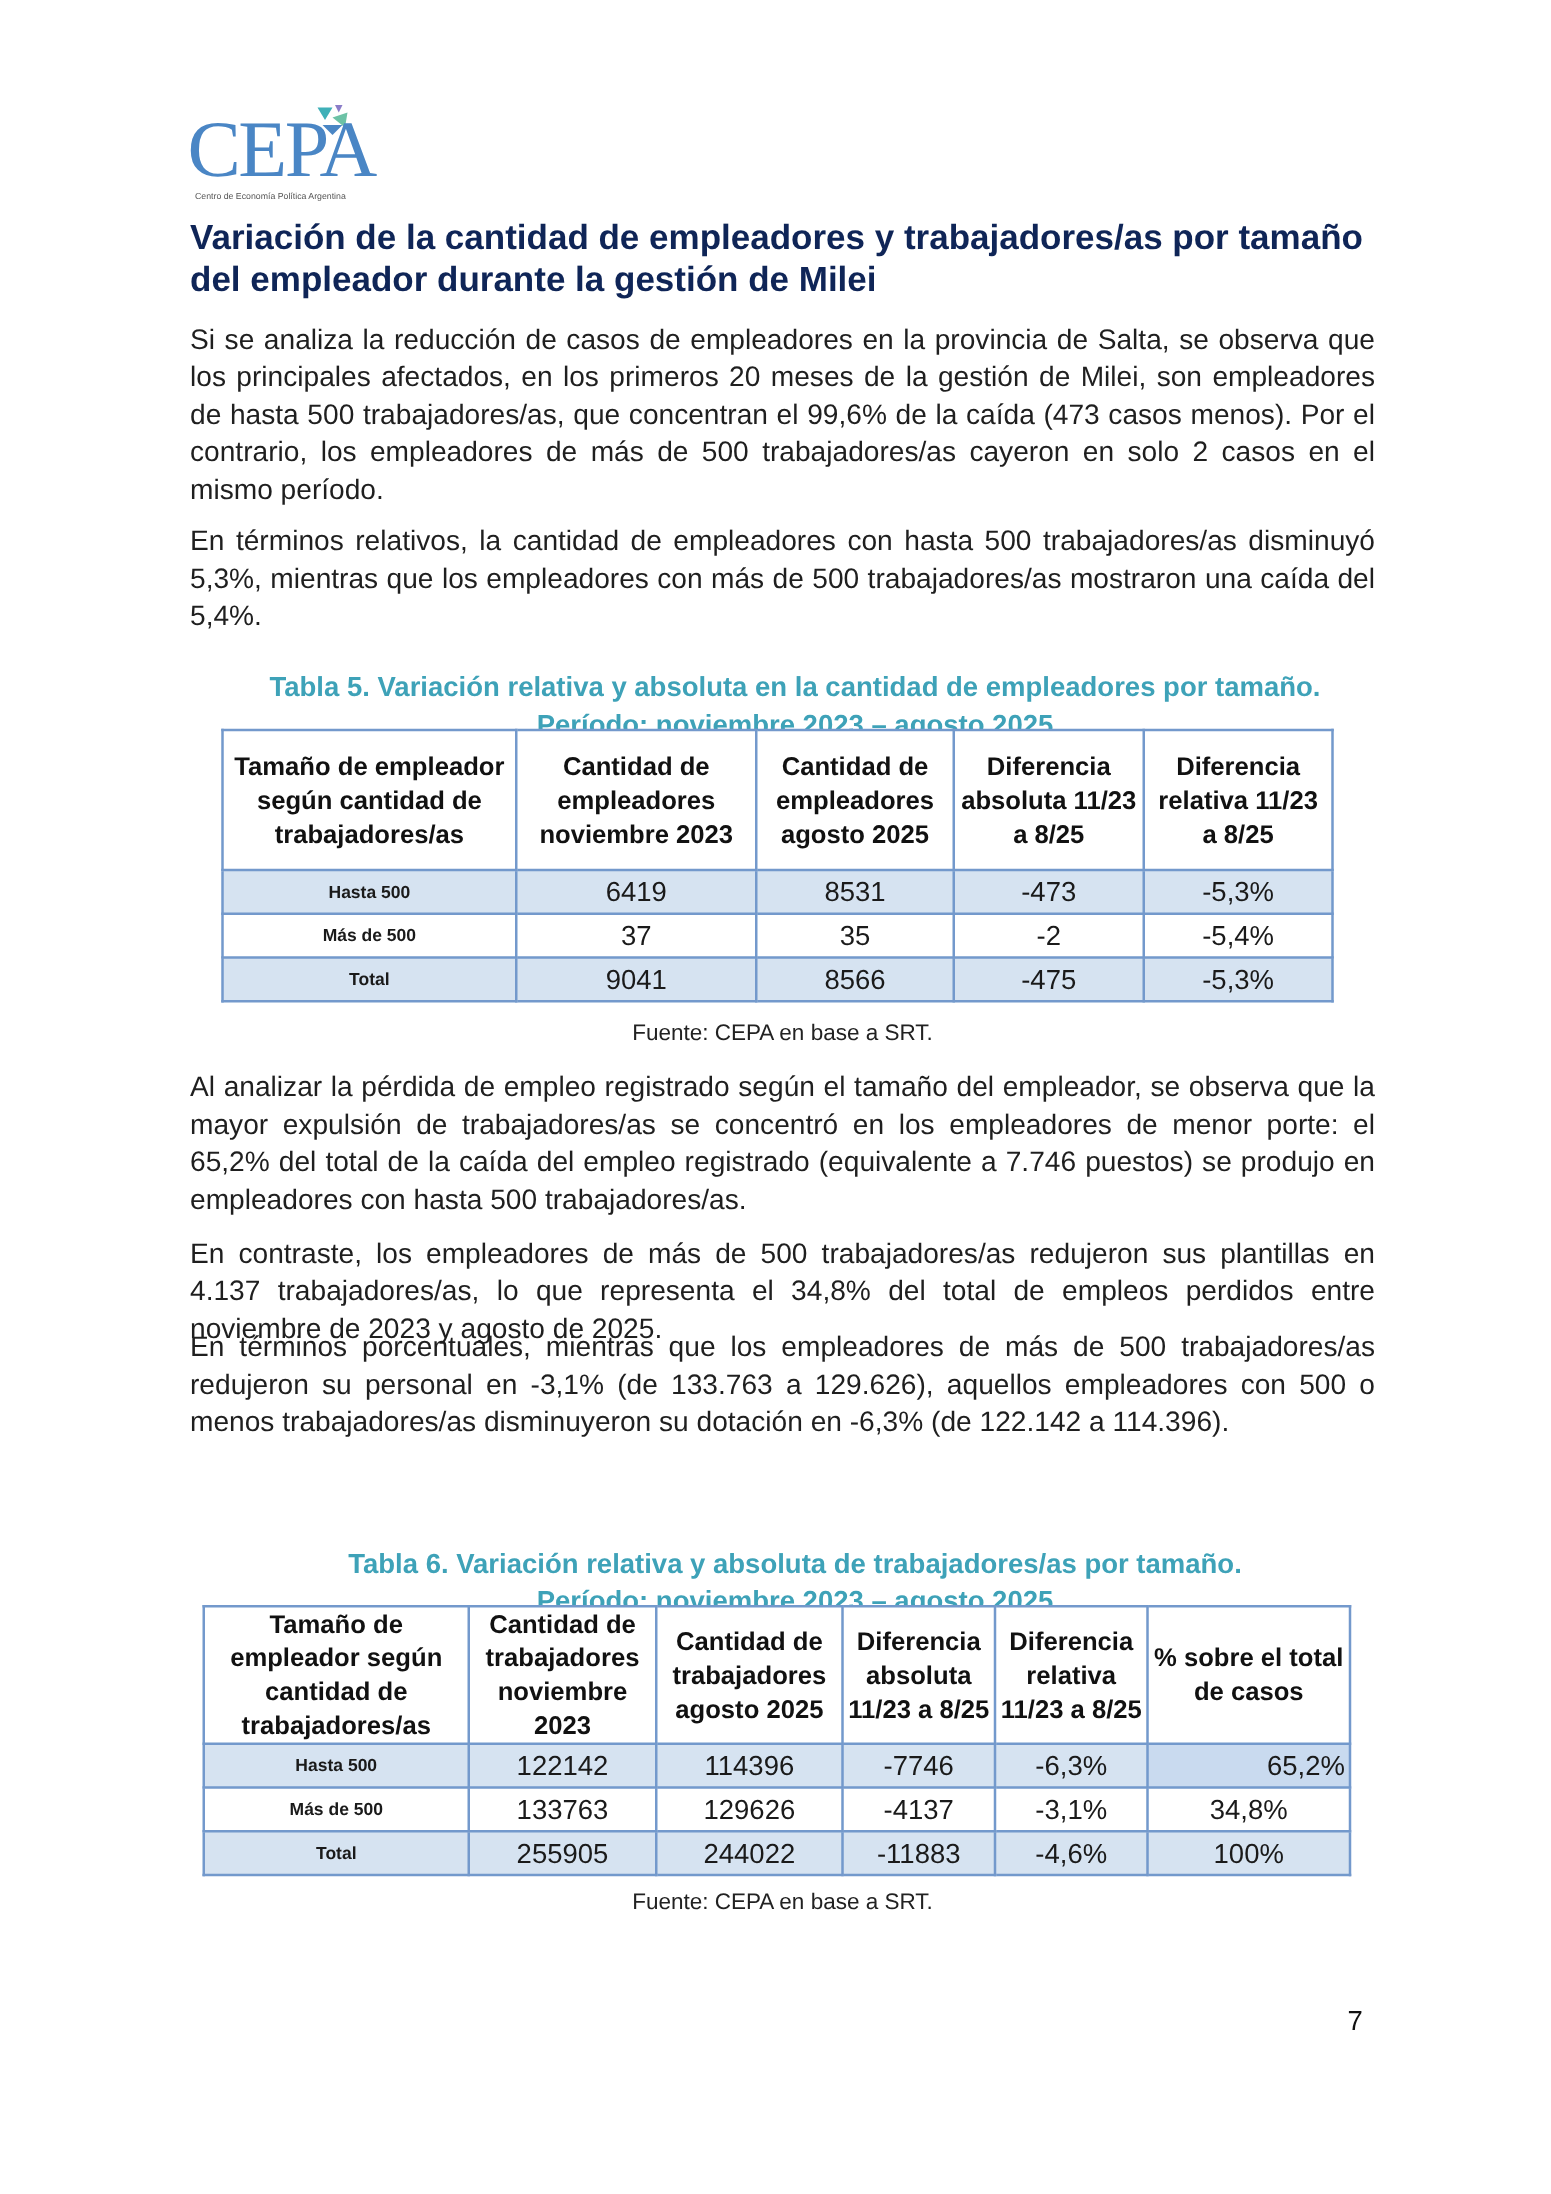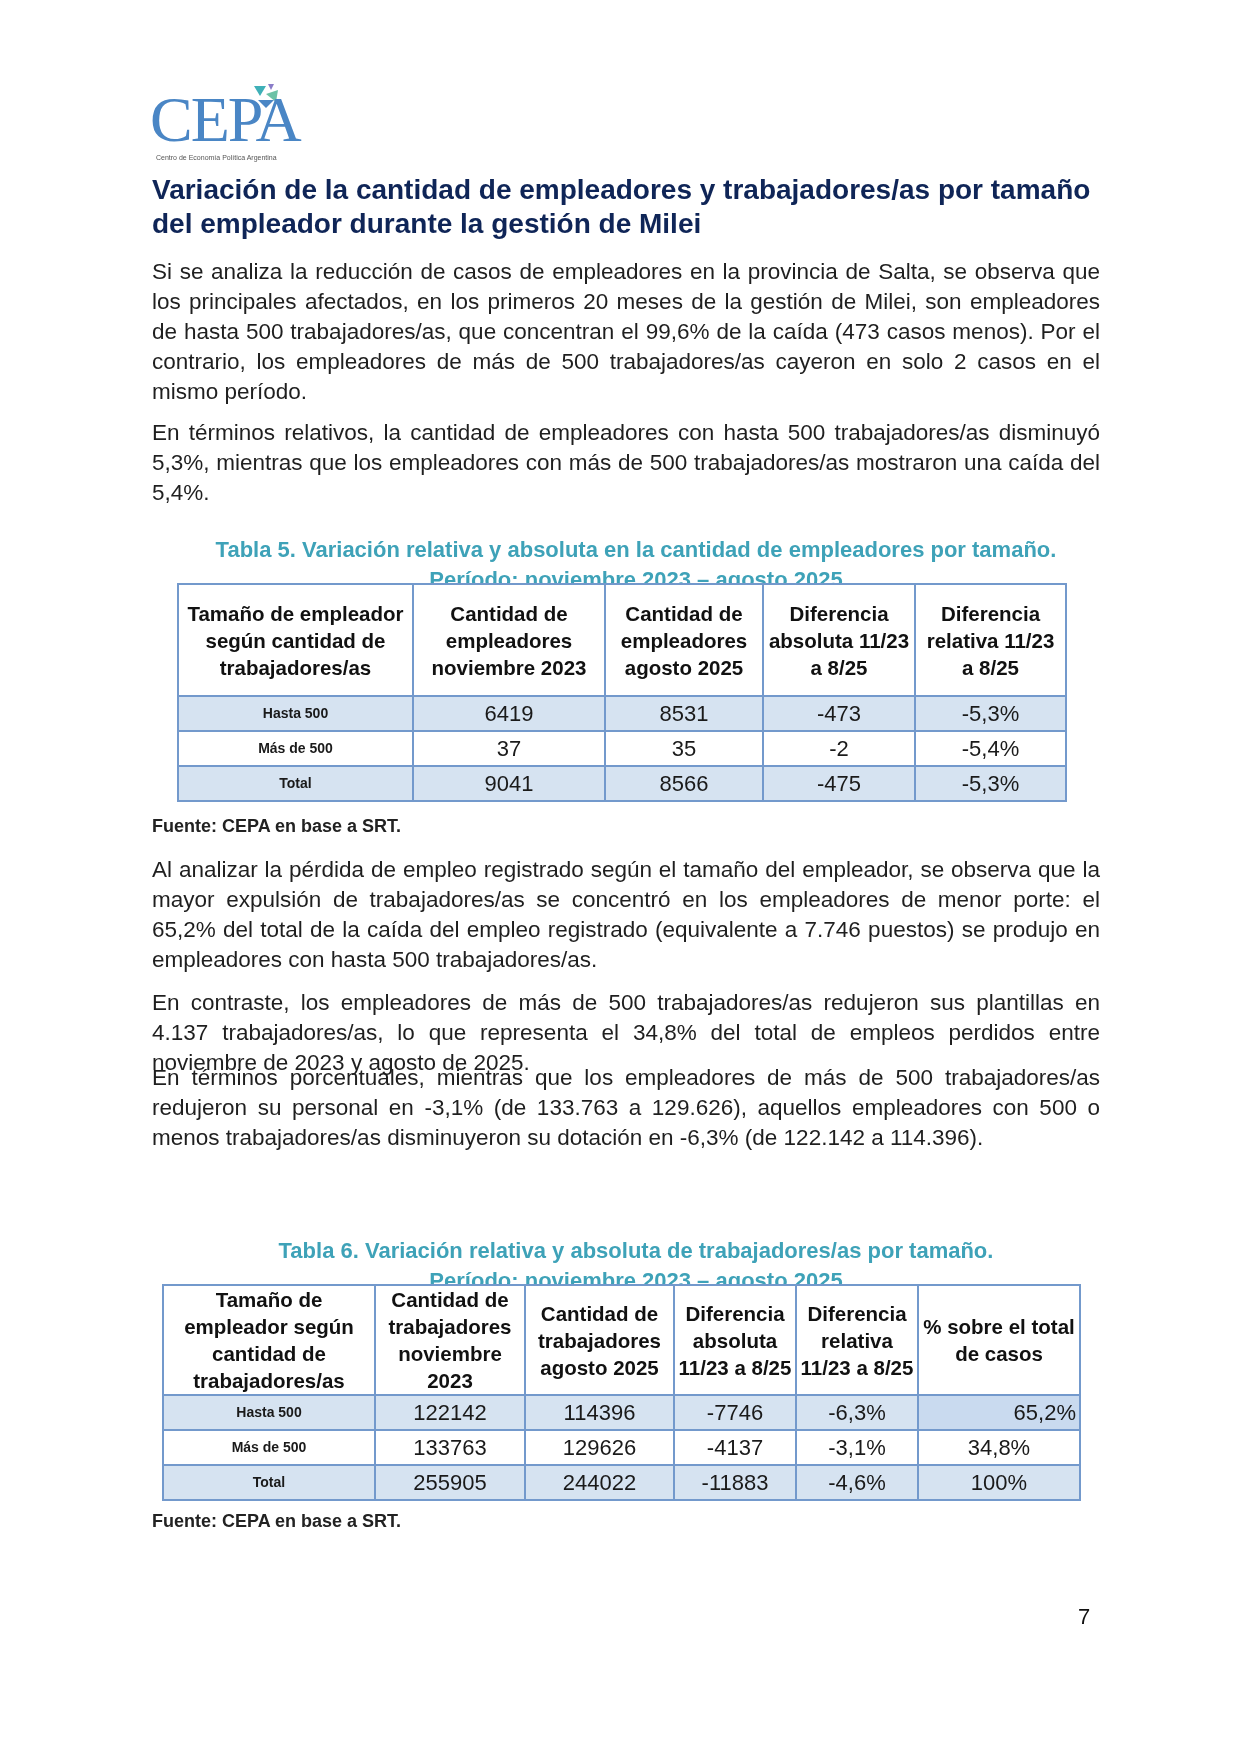--- a/index.html
+++ b/index.html
@@ -9,21 +9,21 @@
   .logo-word { position: absolute; left: 0; top: 2px; font-family: "Liberation Serif", "DejaVu Serif", serif;
                font-size: 64px; color: #4a86c5; letter-spacing: -2px; line-height: 64px; }
   .logo-sub { position: absolute; left: 6px; top: 68px; font-size: 7px; color: #555; white-space: nowrap; }
   .logo-tri { position: absolute; }
   .title { position: absolute; left: 152px; top: 173px; width: 950px; font-size: 28px; font-weight: bold;
            color: #0f2557; line-height: 34px; margin: 0; }
   .para { position: absolute; left: 152px; width: 948px; font-size: 22.5px; line-height: 30px;
           text-align: justify; margin: 0; color: #1f1f1f; }
   .caption { position: absolute; left: 152px; width: 948px; text-align: center; font-size: 22px;
              font-weight: bold; color: #3ea2b8; line-height: 30px; margin: 10px; }
-  .source { position: absolute; left: 152px; width: 948px; font-size: 18px; color: #222; margin: 0; font-weight: bold; }
+  .source { position: absolute; left: 152px; width: 948px; text-align: center; font-size: 18px; color: #222; margin: 0; }
   table.data { position: absolute; border-collapse: collapse; table-layout: fixed; }
   table.data th, table.data td { border: 2px solid #7399cc; text-align: center; padding: 0 3px; }
   table.data th { font-weight: bold; font-size: 20.5px; line-height: 27px; color: #111; background: #fff; }
   table.data td { font-size: 22px; color: #1a1a1a; height: 33px; line-height: 33px; }
   table.data td.rowlabel { font-weight: bold; font-size: 14px; }
   table.data tr.shade td { background: #d6e3f1; }
   table.data td.hl { background: #c9daef !important; text-align: right; }
   .pagenum { position: absolute; left: 1078px; top: 1604px; font-size: 22px; color: #111; }
 </style>
 </head>

